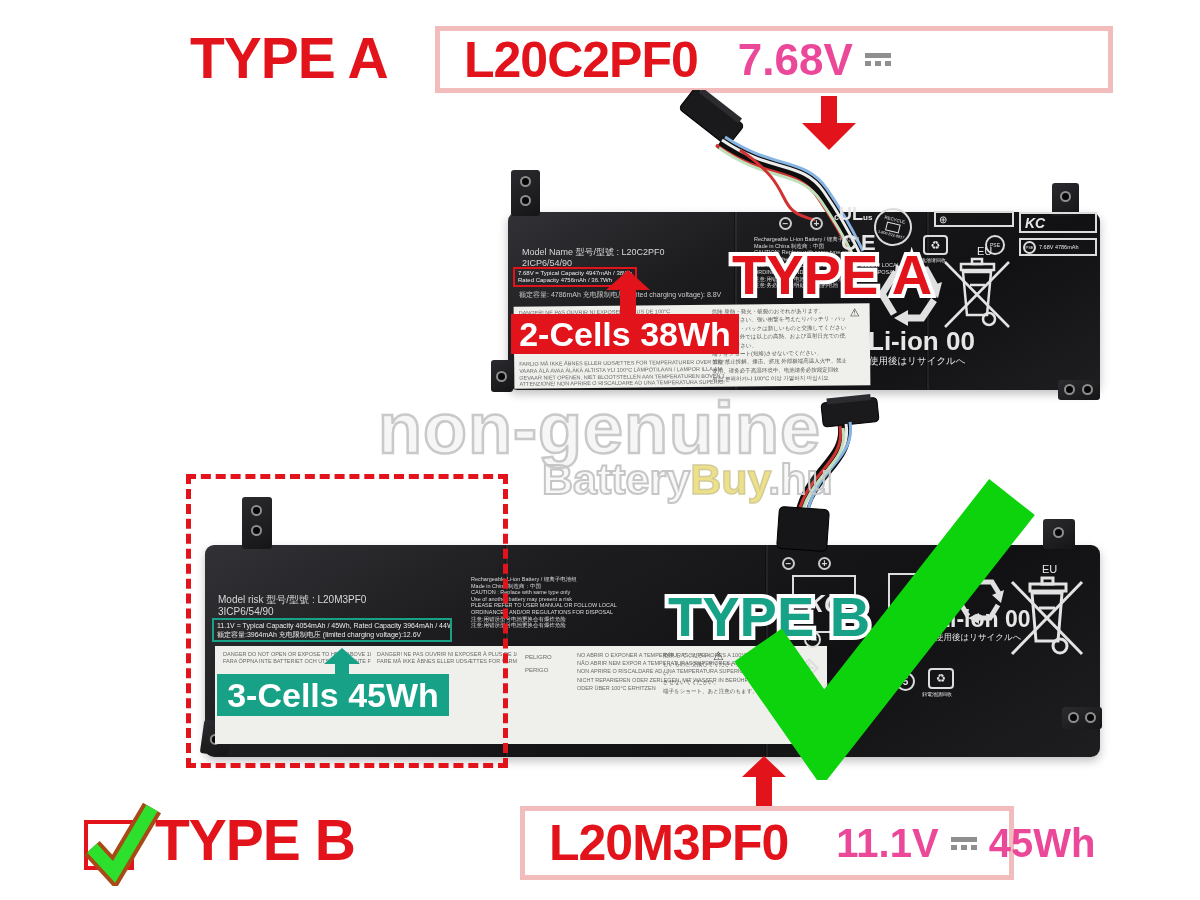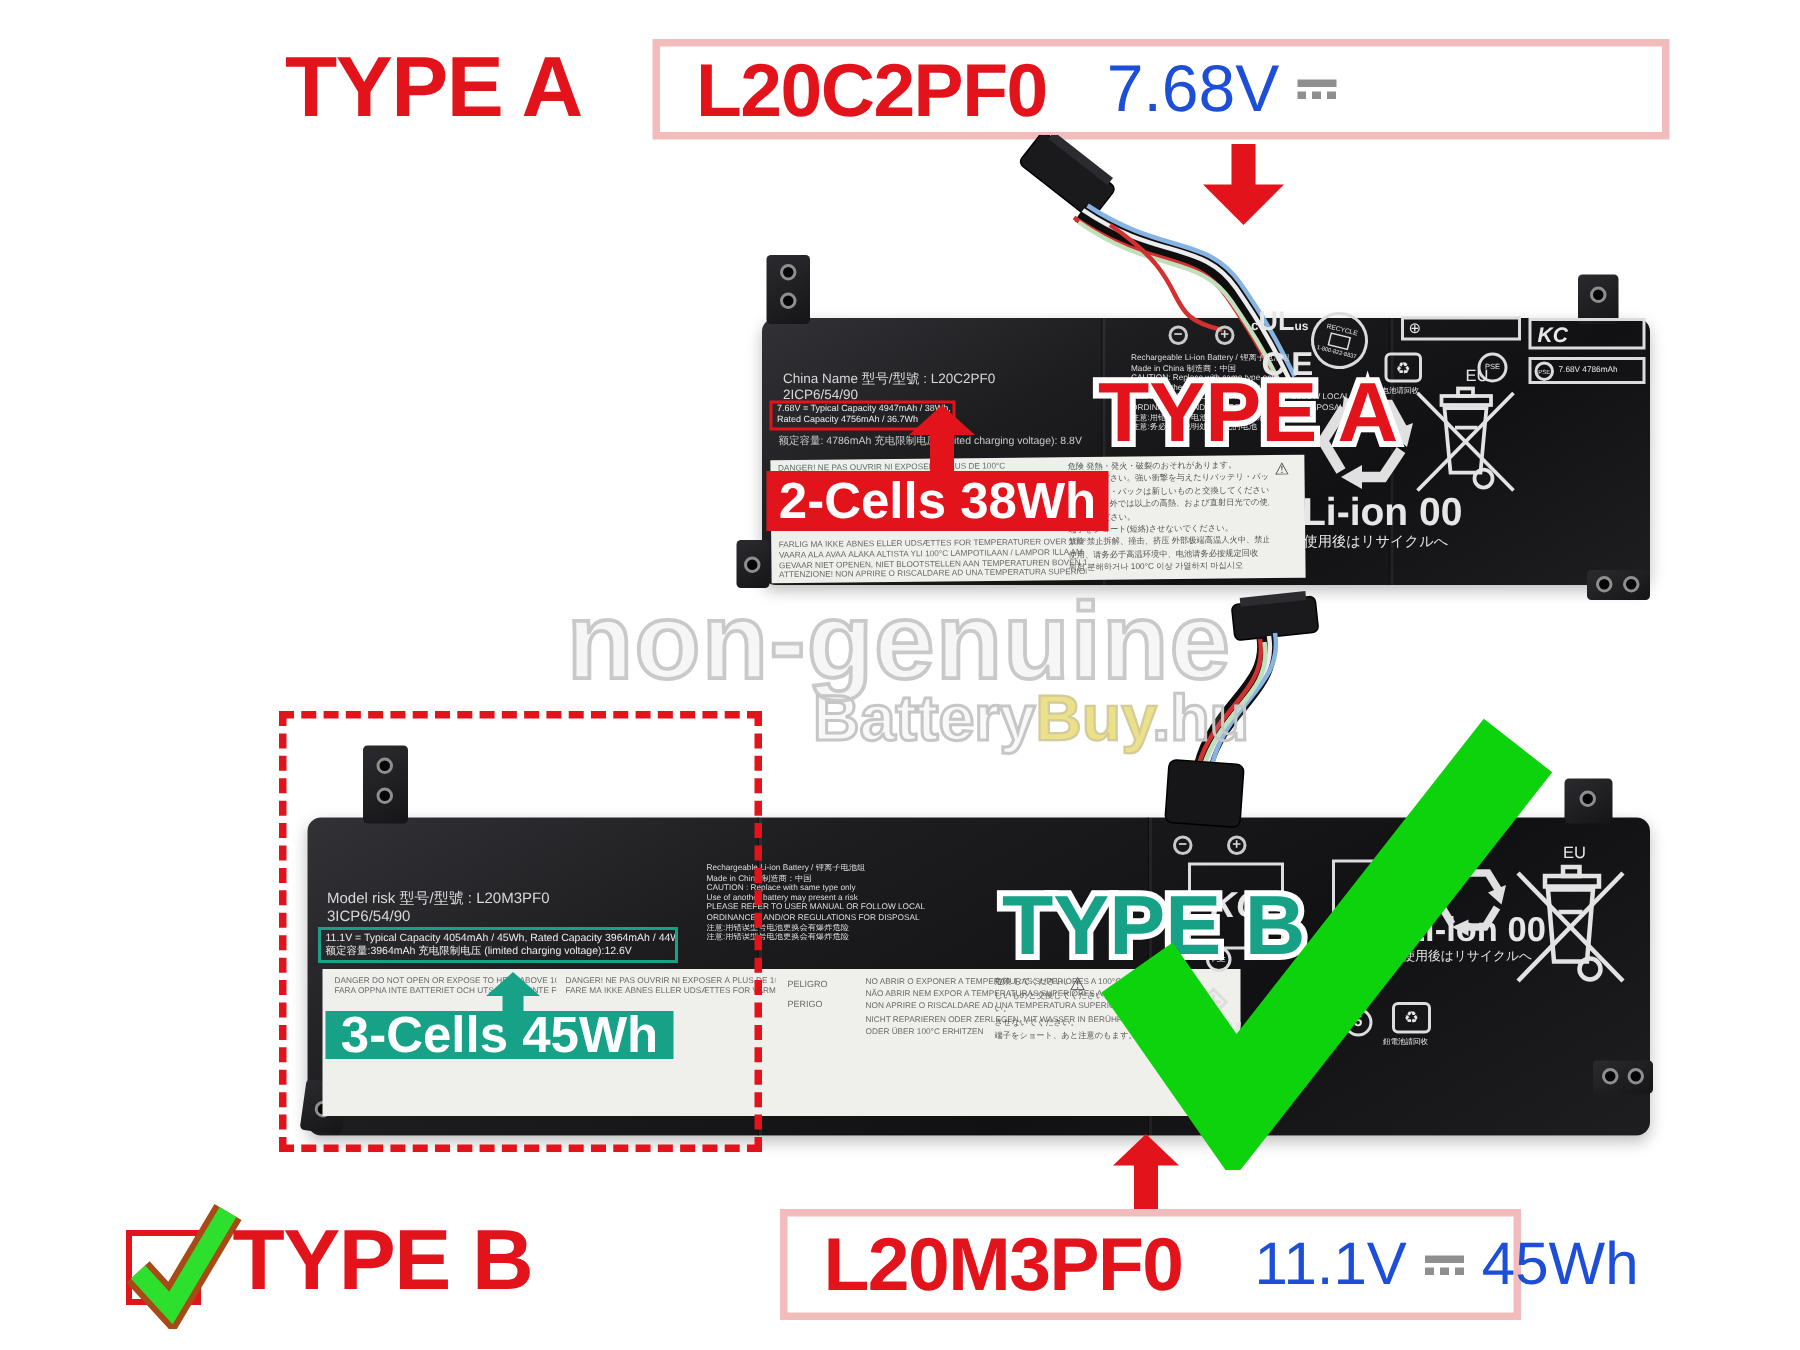--- a/index.html
+++ b/index.html
@@ -3,21 +3,21 @@
 <meta charset="utf-8">
 <style>
   html,body{margin:0;padding:0;background:#fff;}
   .stage{position:relative;width:1200px;height:900px;background:#ffffff;overflow:hidden;
          font-family:"Liberation Sans",sans-serif;}
   .abs{position:absolute;}
   
   .type-head{font-weight:bold;color:#e3131b;font-size:57px;letter-spacing:-1px;line-height:1;}
   .model-box{display:flex;align-items:center;background:#fff;border:5px solid #f2bcbc;box-sizing:border-box;}
   .model-code{font-weight:bold;color:#e3131b;letter-spacing:-1px;}
-  .spec-gray{font-weight:normal;color:#1d4ed8;display:flex;align-items:center;gap:10px;}
+  .spec-gray{font-weight:bold;color:#ec4899;display:flex;align-items:center;gap:10px;}
   .dc{display:inline-block;width:30px;height:17px;position:relative;}
   .dc::before{content:"";position:absolute;left:2px;right:2px;top:2px;height:5px;background:#8f8f8f;}
   .dc::after{content:"";position:absolute;left:2px;right:2px;top:10px;height:5px;
              background:repeating-linear-gradient(90deg,#8f8f8f 0 6px,transparent 6px 10px);}
   
   .battery{position:absolute;border-radius:9px;
            background:linear-gradient(150deg,#323236 0%,#1d1d20 30%,#111113 65%,#1e1e21 100%);
            box-shadow:0 4px 10px rgba(0,0,0,.25);}
   .seam{position:absolute;top:0;bottom:0;width:2px;background:rgba(255,255,255,.06);
         border-left:1px solid rgba(0,0,0,.55);}
@@ -88,21 +88,21 @@
       <rect x="36" y="10" width="50" height="6" fill="#2c2c30"></rect>
     </g>
     <path d="M70,52 C120,86 150,72 172,104 S200,150 208,166" stroke="#0e0e0e" stroke-width="13" fill="none"></path>
     <path d="M72,50 C122,84 152,70 174,102 S202,148 210,164" stroke="#ededed" stroke-width="3" fill="none"></path>
     <path d="M66,55 C116,90 146,76 168,108 S196,154 204,170" stroke="#d23131" stroke-width="3" fill="none"></path>
     <path d="M75,47 C125,80 155,67 177,99 S205,145 213,161" stroke="#86b4e4" stroke-width="3" fill="none"></path>
     <path d="M69,58 C119,93 149,79 171,111 S199,157 207,173" stroke="#bfe0bb" stroke-width="3" fill="none"></path>
     <path d="M90,60 C150,100 120,120 165,130" stroke="#d23131" stroke-width="3" fill="none"></path>
   </svg>
 
-  <div class="abs lbl" style="left:522px;top:247px;font-size:9px;">China Name 型号/型號 : L20C2PF0</div>
+  <div class="abs lbl" style="left:522px;top:247px;font-size:9px;">Model Name 型号/型號 : L20C2PF0</div>
   <div class="abs lbl" style="left:522px;top:258px;font-size:9px;">2ICP6/54/90</div>
   <div class="abs specbox" style="left:513px;top:267px;width:124px;height:20px;border:2px solid #e3131b;font-size:6px;line-height:7px;">
     <div>7.68V = Typical Capacity 4947mAh / 38Wh,</div>
     <div>Rated Capacity 4756mAh / 36.7Wh</div>
   </div>
   <div class="abs lbl" style="left:519px;top:291px;font-size:7px;color:#c9c9c9;">额定容量: 4786mAh  充电限制电压(limited charging voltage): 8.8V</div>
 
   <div class="abs strip" style="left:514px;top:305px;width:356px;height:82px;transform:rotate(-0.6deg);">
     <div class="abs tiny" style="left:5px;top:3px;width:200px;font-size:5.5px;line-height:6.5px;color:#6a6a6a;">DANGER!  NE PAS OUVRIR NI EXPOSER À PLUS DE 100°C</div>
     <div class="abs tiny" style="left:5px;top:54px;width:205px;font-size:5.5px;line-height:6.8px;color:#6a6a6a;">
@@ -266,21 +266,21 @@
         <div>させないでください。</div>
         <div>端子をショート、あと注意のもます。</div>
       </div>
     <div class="abs" style="left:498px;top:3px;font-size:12px;color:#444;">⚠</div>
   </div>
 
   <svg class="abs" style="left:324px;top:648px;z-index:5;" width="36" height="42">
     <polygon points="18,0 0,16 36,16" fill="#17a287"></polygon>
       <rect x="11" y="15" width="14" height="27" fill="#17a287"></rect>
   </svg>
-  <div class="abs badge" style="left:217px;top:674px;width:232px;height:32px;background:#17a287;z-index:4;">3-Cells 45Wh</div>
+  <div class="abs badge" style="left:217px;top:674px;width:232px;height:42px;background:#17a287;z-index:4;">3-Cells 45Wh</div>
 
   <div class="abs tiny" style="left:471px;top:576px;width:168px;font-size:5.5px;line-height:6.6px;color:#dcdcdc;">
       <div>Rechargeable Li-ion Battery / 锂离子电池组</div>
       <div>Made in China  制造商：中国</div>
       <div>CAUTION : Replace with same type only</div>
       <div>Use of another battery may present a risk</div>
       <div>PLEASE REFER TO USER MANUAL OR FOLLOW LOCAL</div>
       <div>ORDINANCES AND/OR REGULATIONS FOR DISPOSAL</div>
       <div>注意:用错误型号电池更换会有爆炸危险</div>
       <div>注意:用错误型号电池更换会有爆炸危险</div>

